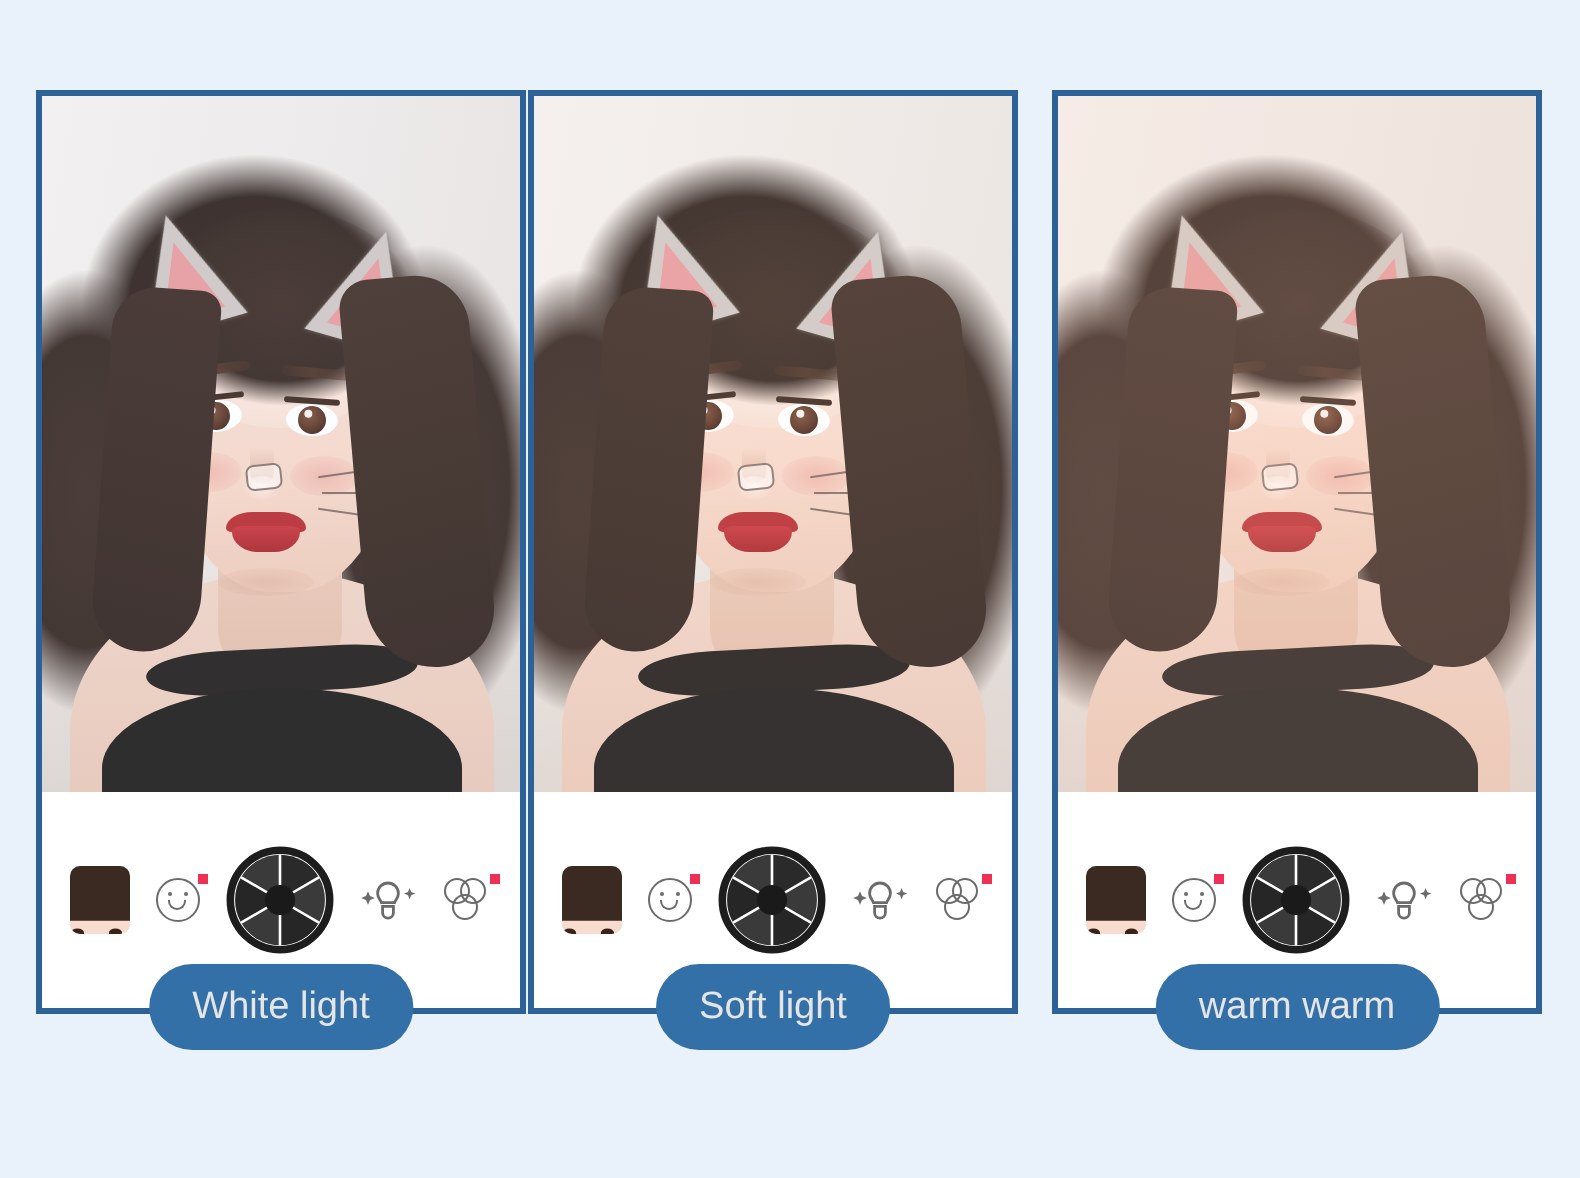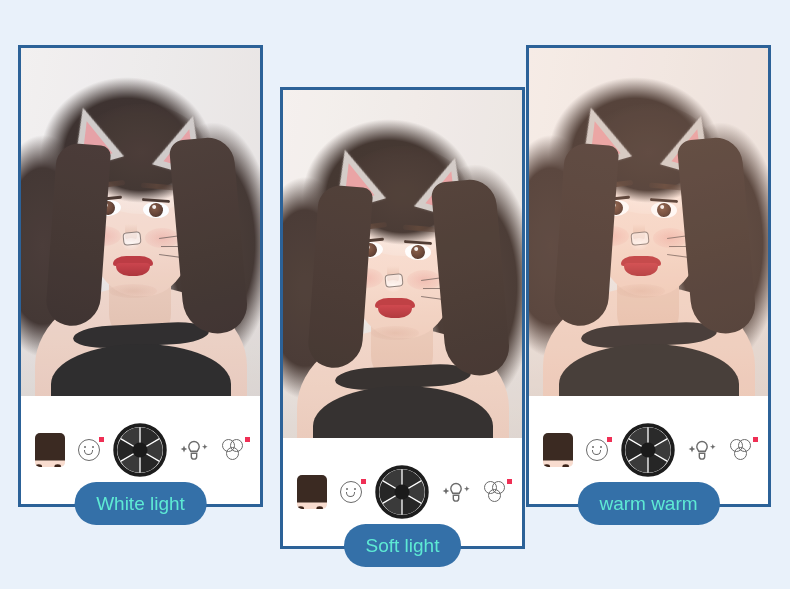--- a/index.html
+++ b/index.html
@@ -23,21 +23,21 @@
   .panel {
     position: absolute;
     top: 45px;
     width: 245px;
     height: 462px;
     border: 3px solid #2c6298;
     box-sizing: border-box;
     background: #ffffff;
   }
   .panel.p1 { left: 18px; }
-  .panel.p2 { left: 280px; margin-top: 42px; }
+  .panel.p2 { left: 264px; }
   .panel.p3 { left: 526px; }
 
   .photo {
     position: absolute;
     left: 0; top: 0; right: 0;
     height: 348px;
     overflow: hidden;
     background: #f2eeec;
   }
 
@@ -481,21 +481,21 @@
   .filters .c2 { left: 8px; top: 0; }
   .filters .c3 { left: 4px; top: 8px; }
 
   
   .pill {
     position: absolute;
     bottom: -21px;
     left: 50%;
     transform: translateX(-50%);
     background: #3470a8;
-    color: #5eead4;
+    color: #e5e5e5;
     font-size: 19px;
     line-height: 1;
     padding: 12px 22px;
     border-radius: 24px;
     white-space: nowrap;
     box-sizing: border-box;
   }
 </style>
 </head>
 <body>

